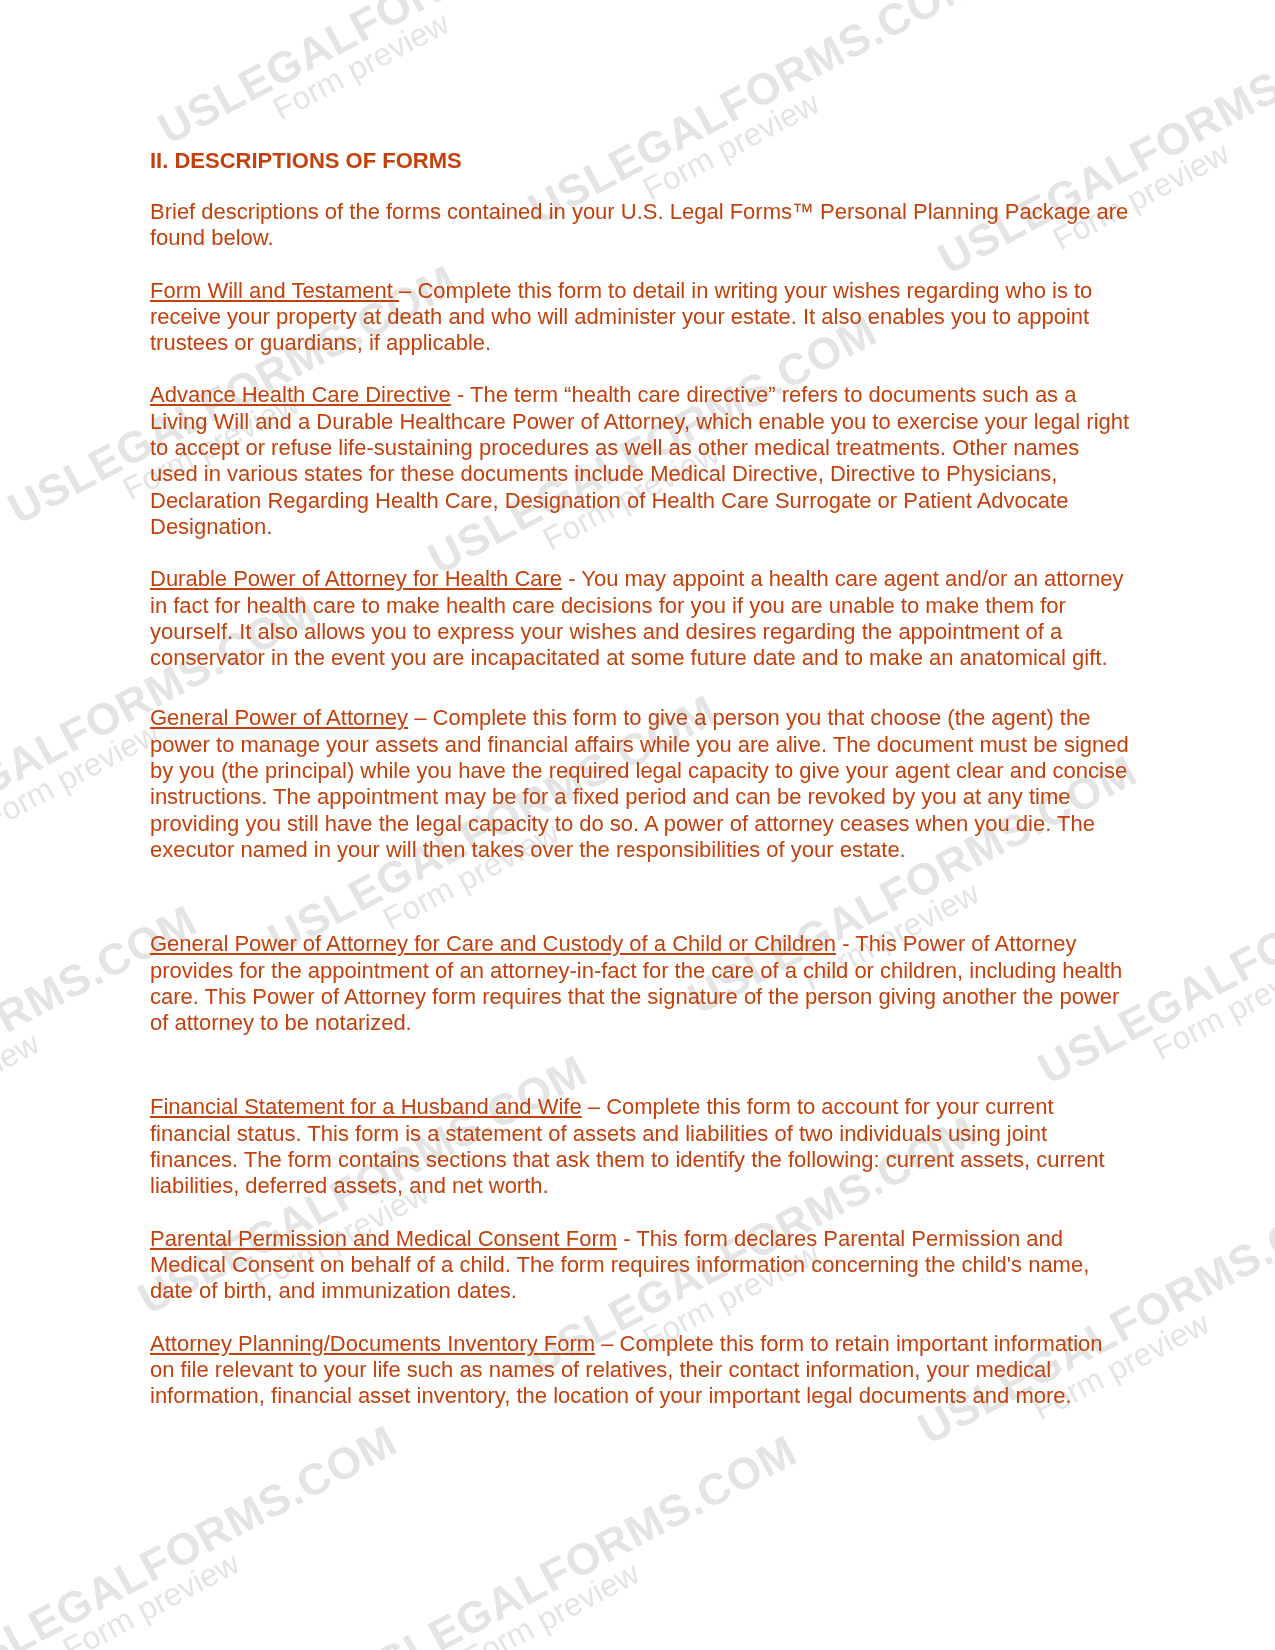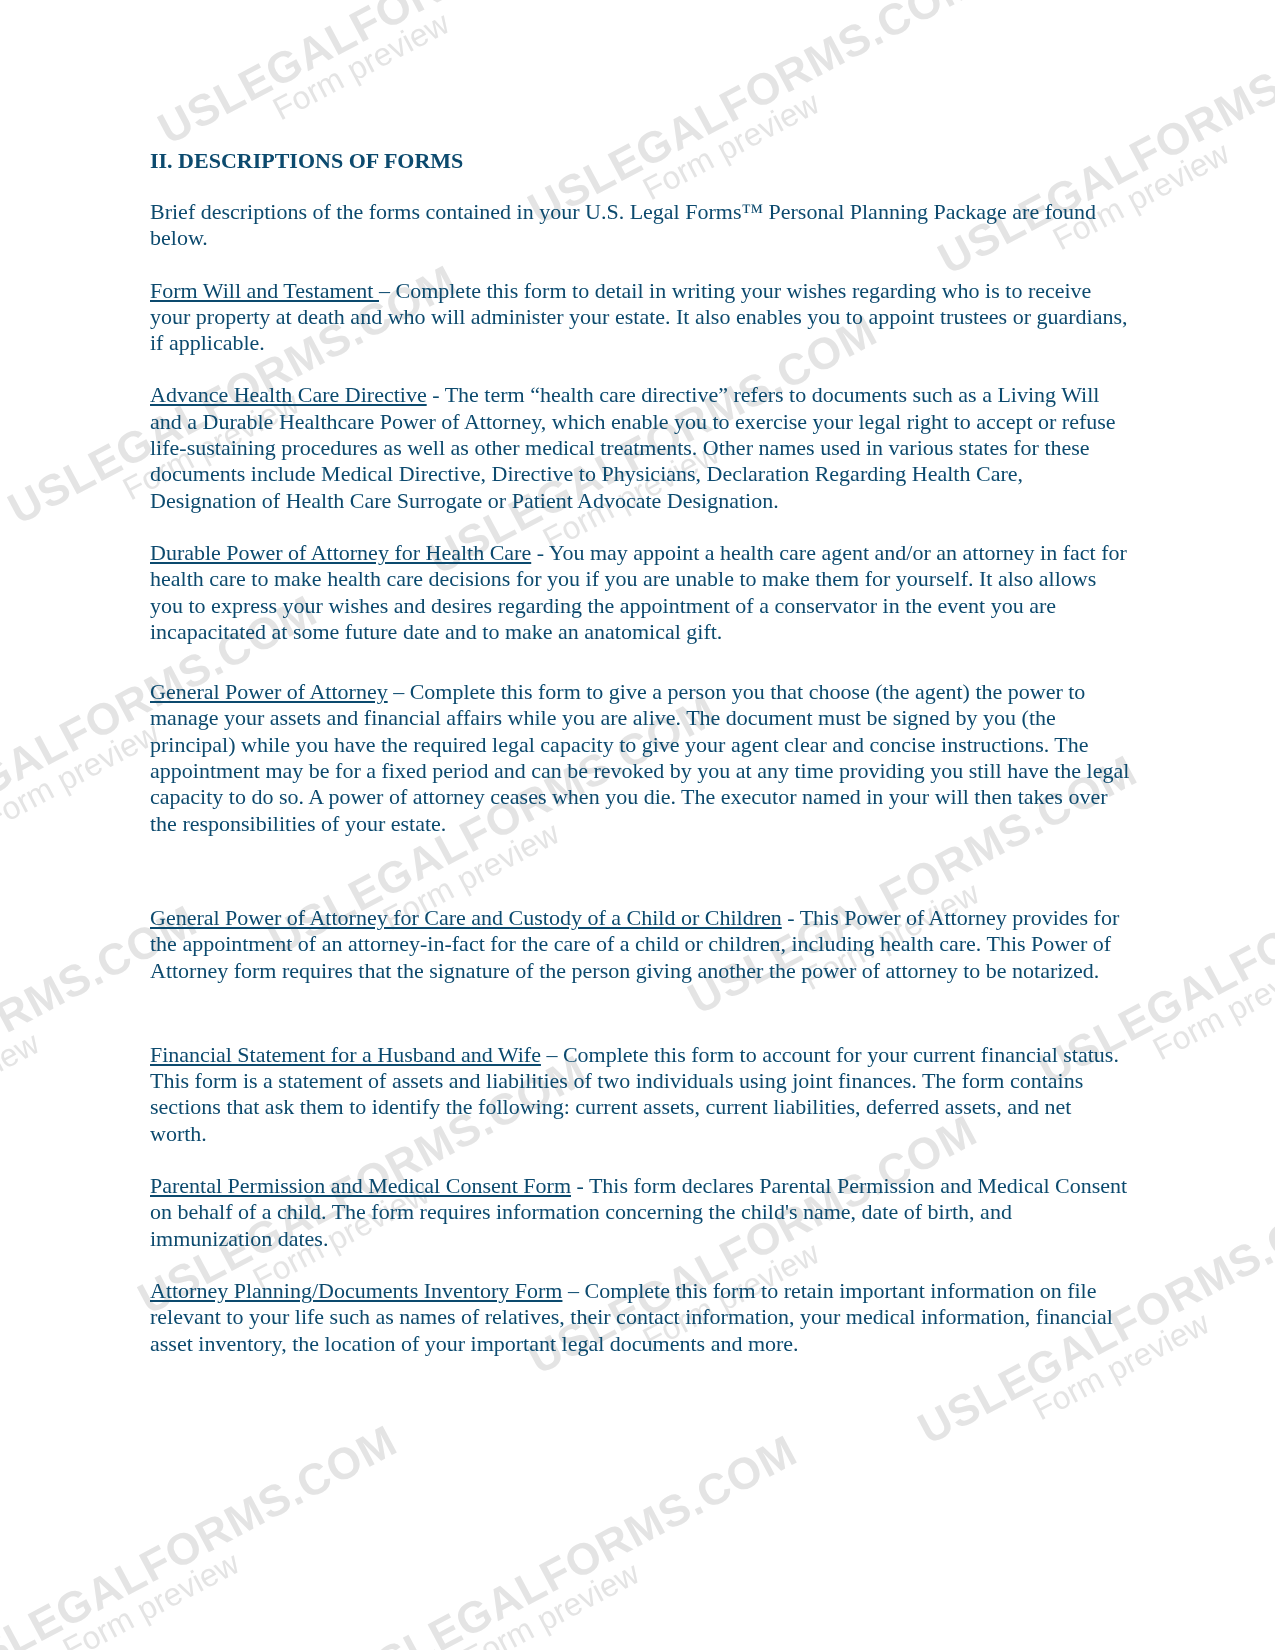--- a/index.html
+++ b/index.html
@@ -1,21 +1,21 @@
 <!DOCTYPE html>
 <html><head>
 <meta charset="utf-8">
 <style>
   html, body { margin: 0; padding: 0; background: #ffffff; }
   body { width: 1275px; height: 1650px; position: relative; overflow: hidden; }
   .page { position: absolute; left: 0; top: 0; width: 1275px; height: 1650px; background: #fff; }
   .wm { position: absolute; font-family: "Liberation Sans", sans-serif; color: #e4e4e4; transform: rotate(-28deg); transform-origin: left top; white-space: nowrap; pointer-events: none; }
   .wm .big { font-weight: bold; font-size: 44px; letter-spacing: 1px; display: block; }
   .wm .small { font-size: 32px; display: block; margin-left: 110px; margin-top: -8px; }
-  .content { position: absolute; left: 150px; top: 148px; width: 980px; font-family: Liberation Serif, serif; color: #0c4a6e; }
+  .content { position: absolute; left: 150px; top: 148px; width: 980px; font-family: Liberation Sans, sans-serif; color: #c2410c; }
   h1 { font-size: 22px; font-weight: bold; margin: 0 0 25px 0; }
   p { font-size: 22px; line-height: 26.3px; margin: 0 0 26px 0; }
   .title { text-decoration: underline; }
   .gap { margin-top: 10px; }
 </style>
 </head>
 <body>
 
 <div class="page">
 

